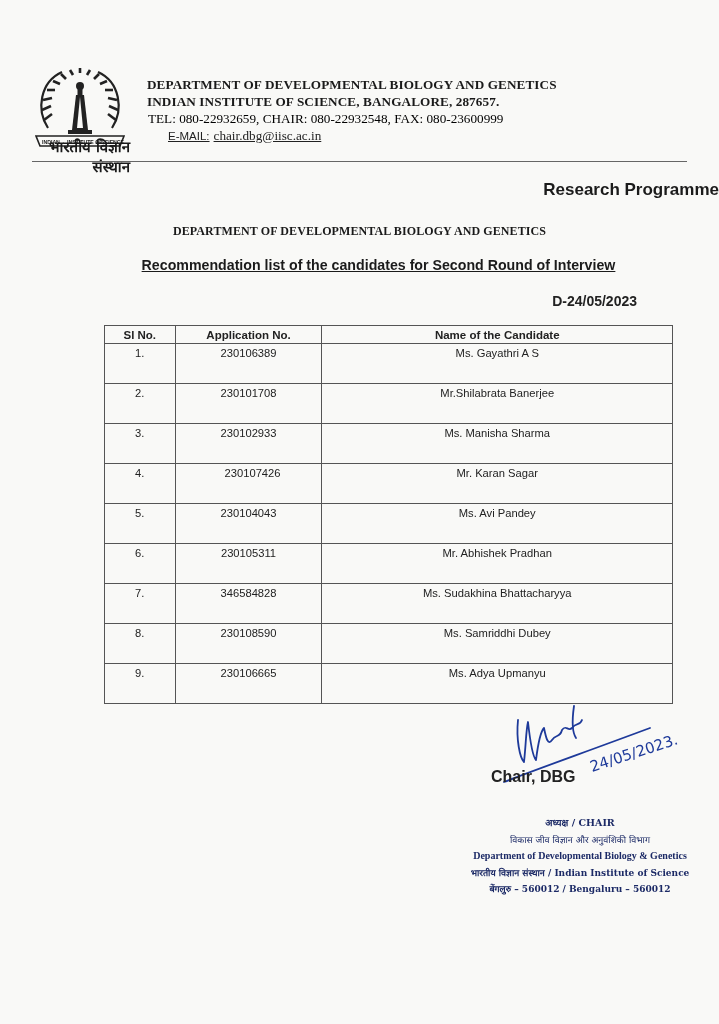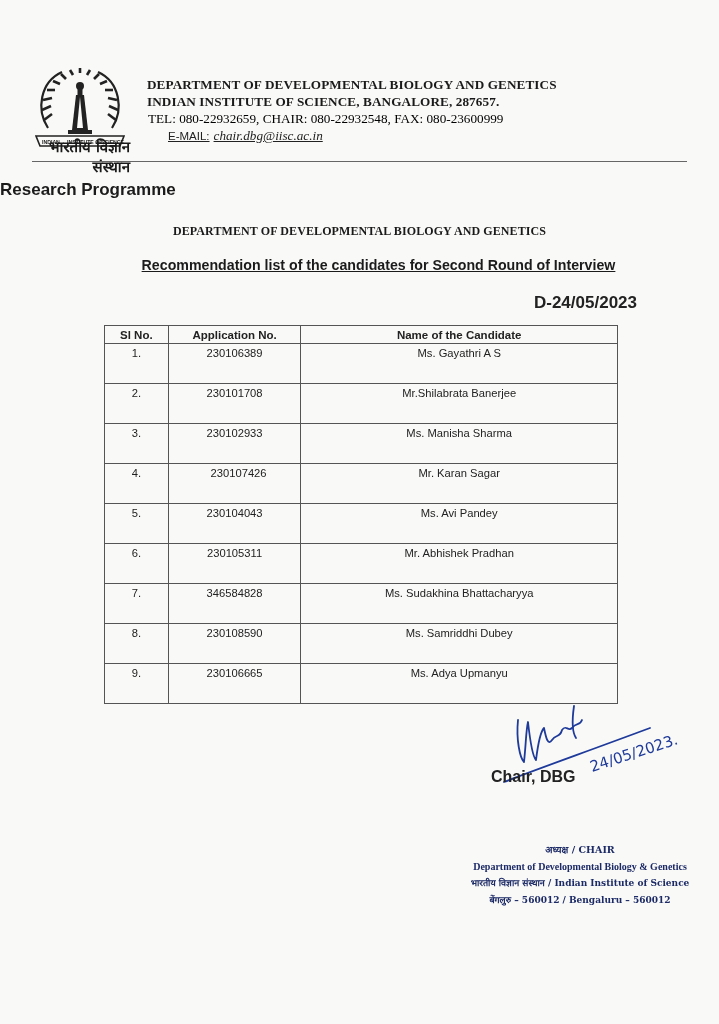--- a/index.html
+++ b/index.html
@@ -15,45 +15,45 @@
     .logo { left: 30px; top: 60px; width: 100px; height: 100px; }
     .lh-line1, .lh-line2 {
       left: 147px; font-weight: bold; font-size: 13.2px; letter-spacing: 0.1px;
       white-space: nowrap;
     }
     .lh-line1 { top: 77px; }
     .lh-line2 { top: 94px; }
     .lh-line3 { left: 148px; top: 111px; font-size: 13.2px; white-space: nowrap; color: #000000; }
     .lh-line4 { left: 148px; top: 128px; font-size: 13.2px; white-space: nowrap; color: #222; }
     .lh-line4 .lbl { font-family: "Liberation Sans", sans-serif; font-size: 11.5px; text-decoration: underline; padding-left: 20px; }
-    .lh-line4 .mail { text-decoration: underline; margin-left: 4px; font-style: italic; }
+    .lh-line4 .mail { text-decoration: underline; margin-left: 4px; }
     .hr { left: 32px; top: 161px; width: 655px; height: 0; border-top: 1.4px solid #666; }
 
     
     .title {
-      left: 0; width: 719px; text-align: left; top: 180px;
+      left: 0; width: 719px; text-align: right; top: 180px;
       font-family: "Liberation Sans", sans-serif; font-size: 17px; font-weight: bold; color: #1b1b1b;
     }
     .subtitle {
       left: 0; width: 719px; text-align: center; top: 224px;
       font-size: 12px; font-weight: bold; letter-spacing: 0.1px;
     }
     .heading {
       left: 0; width: 719px; text-align: center; top: 257px;
       font-family: "Liberation Sans", sans-serif; font-size: 14.2px; font-weight: bold;
       text-decoration: underline; color: #1b1b1b; padding-left: 19px;
     }
     .date {
       right: 82px; top: 293px;
-      font-family: "Liberation Sans", sans-serif; font-size: 17px; font-weight: bold; color: #222;
+      font-family: "Liberation Sans", sans-serif; font-size: 14px; font-weight: bold; color: #222;
     }
 
     
     .tbl {
-      left: 104px; top: 325px; width: 514px;
+      left: 104px; top: 325px; width: 569px;
       border-collapse: collapse;
       font-family: "Liberation Sans", sans-serif; font-size: 11.2px; color: #222;
     }
     .tbl th, .tbl td { border: 1.2px solid #555; text-align: center; padding: 0; }
     .tbl th { height: 17px; font-weight: bold; font-size: 11.5px; }
     .tbl td { height: 36px; vertical-align: top; padding-top: 3px; }
     .tbl col.c1 { width: 61px; }
     .tbl col.c2 { width: 127px; }
     .tbl col.c3 { width: 303px; }
 
@@ -63,21 +63,21 @@
       left: 491px; top: 768px;
       font-family: "Liberation Sans", sans-serif; font-size: 16px; font-weight: bold; color: #222;
     }
 
     
     .stamp {
       left: 452px; top: 815px; width: 256px; text-align: center;
       color: #1c2a66; font-weight: bold; font-size: 10px; line-height: 16.5px;
       font-family: "Liberation Serif", serif;
     }
-    .stamp .s-hi { font-size: 10.5px; margin-top: 27px; }
+    .stamp .s-hi { font-size: 10.5px; }
   </style>
 </head>
 <body>
 
 <div class="abs logo">
   <svg width="100" height="100" viewBox="0 0 100 100">
 
     <g fill="none" stroke="#222" stroke-width="2.2">
       <path d="M18 68 C6 50 10 22 32 12"></path>
       <path d="M82 68 C94 50 90 22 68 12"></path>
@@ -200,16 +200,17 @@
       <path d="M74 6 C72 20 72 32 76 38"></path>
       <path d="M4 82 C40 68 80 54 150 28"></path>
     </g>
     <text x="92" y="72" font-family="DejaVu Sans, sans-serif" font-size="15" fill="#1e3a9a" transform="rotate(-18 92 72)">24/05/2023.</text>
   </svg>
 </div>
 <div class="abs sig-label">Chair, DBG</div>
 
 <div class="abs stamp">
   <div class="s-hi" style="font-family:'DejaVu Serif',serif;font-size:9.5px;">अध्यक्ष / CHAIR</div>
+  <div style="font-family:'DejaVu Sans',sans-serif;font-size:9px;font-weight:normal;">विकास जीव विज्ञान और अनुवंशिकी विभाग</div>
   <div>Department of Developmental Biology &amp; Genetics</div>
   <div style="font-family:'DejaVu Serif',serif;font-size:9px;">भारतीय विज्ञान संस्थान / Indian Institute of Science</div>
   <div style="font-family:'DejaVu Serif',serif;font-size:9px;">बेंगलुरु – 560012 / Bengaluru – 560012</div>
 </div>
 
 </body></html>

